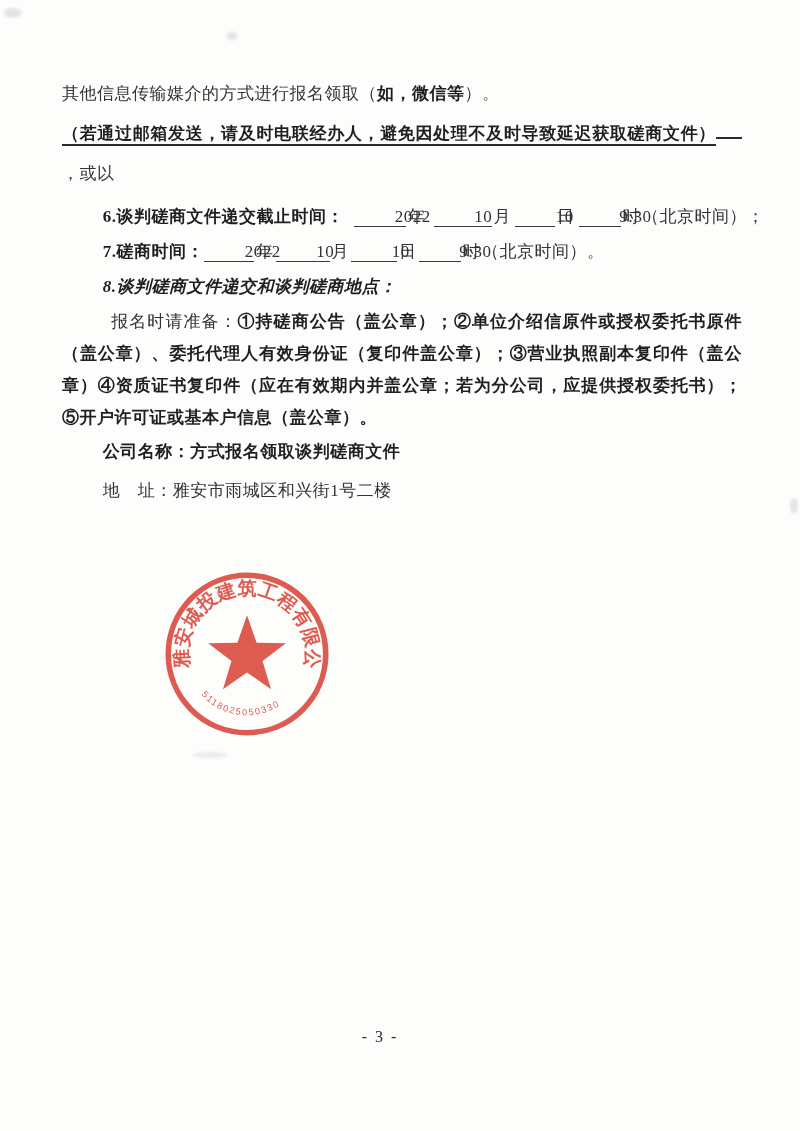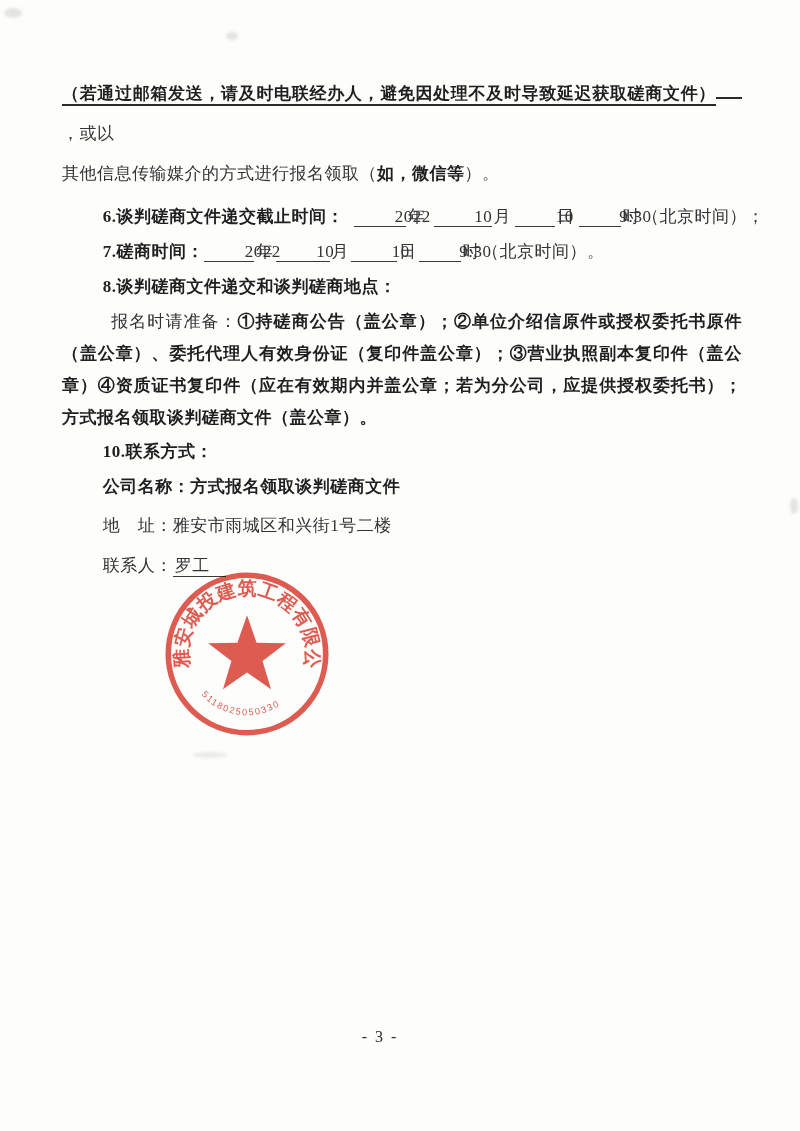--- a/index.html
+++ b/index.html
@@ -24,21 +24,21 @@
   .b{font-weight:bold;color:#1f1f1f;}
   .u-bold{border-bottom:2px solid #2a2a2a;padding-bottom:1px;}
   .u-tail{display:inline-block;width:26px;height:1em;border-bottom:2px solid #2a2a2a;vertical-align:baseline;}
   .u-thin{border-bottom:1.2px solid #3a3a3a;padding-bottom:1px;}
   .blank{display:inline-block;border-bottom:1.2px solid #3a3a3a;text-align:right;line-height:1.05;}
 
   .p-intro{line-height:40px;}
   .p-intro .line{display:block;}
   .p-item6{margin-top:5px;line-height:35px;text-indent:2.4em;white-space:nowrap;}
   .p-item7{line-height:35px;text-indent:2.4em;white-space:nowrap;}
-  .p-item8{line-height:35px;text-indent:2.4em;}
+  .p-item8{line-height:35px;text-indent:2.4em;font-style:italic;}
   .p-submit{line-height:31px;text-indent:2.4em;}
   .p-negotiation{margin-top:-8px;line-height:26px;text-indent:2.4em;}
   .p-item9{margin-top:8px;line-height:31px;text-indent:2.4em;}
   .p-registration{margin-top:2px;line-height:32px;text-indent:2.9em;}
   .p-item10{line-height:35px;text-indent:2.4em;}
   .p-company{line-height:35px;text-indent:2.4em;}
   .p-contact-line{margin-top:4px;line-height:36px;text-indent:2.4em;}
 
   .yr6{width:52px;margin-left:10px;}
   .mo6{width:58px;margin-left:6px;}
@@ -83,43 +83,41 @@
 <div class="page">
 
   <div class="smudge sm1"></div>
   <div class="smudge sm2"></div>
   <div class="smudge sm3"></div>
   <div class="smudge sm4"></div>
 
   <div class="content">
 
     <p class="p-intro">
+      <span class="line"><span>其他信息传输媒介的方式进行报名领取（</span><span class="b">如，微信等</span><span>）。</span></span>
       <span class="line"><span class="b u-bold">（若通过邮箱发送，请及时电联经办人，避免因处理不及时导致延迟获取磋商文件）</span><span class="u-tail"></span><span>，或以</span></span>
-      <span class="line"><span>其他信息传输媒介的方式进行报名领取（</span><span class="b">如，微信等</span><span>）。</span></span>
     </p>
 
     <p class="p-item6"><span class="b">6.谈判磋商文件递交截止时间：</span><span class="blank yr6">2022</span><span class="unit">年</span><span class="blank mo6">10</span><span class="unit">月</span><span class="blank dy6">10</span><span class="unit">日</span><span class="blank tm6">9:30</span><span class="unit">时</span><span>（北京时间）；</span></p>
 
     <p class="p-item7"><span class="b">7.磋商时间：</span><span class="blank yr7">2022</span><span class="unit">年</span><span class="blank mo7">10</span><span class="unit">月</span><span class="blank dy7">10</span><span class="unit">日</span><span class="blank tm7">9:30</span><span class="unit">时</span><span>（北京时间）。</span></p>
 
     <p class="p-item8 b">8.谈判磋商文件递交和谈判磋商地点：</p>
 
 
 
 
-    <p class="p-registration"><span>报名时请准备：</span><span class="b">①持磋商公告（盖公章）；②单位介绍信原件或授权委托书原件（盖公章）、委托代理人有效身份证（复印件盖公章）；③营业执照副本复印件（盖公章）④资质证书复印件（应在有效期内并盖公章；若为分公司，应提供授权委托书）；方式报名领取谈判磋商文件（盖公章）。</span></p>
+    <p class="p-registration"><span>报名时请准备：</span><span class="b">①持磋商公告（盖公章）；②单位介绍信原件或授权委托书原件（盖公章）、委托代理人有效身份证（复印件盖公章）；③营业执照副本复印件（盖公章）④资质证书复印件（应在有效期内并盖公章；若为分公司，应提供授权委托书）；⑤开户许可证或基本户信息（盖公章）。</span></p>
 
-    <p class="p-item10 b">10.联系方式：</p>
 
     <p class="p-company b">公司名称：方式报名领取谈判磋商文件</p>
 
     <p class="p-contact-line"><span>地　址：</span><span>雅安市雨城区和兴街1号二楼</span></p>
 
 
-    <p class="p-contact-line"><span>联系人：</span><span class="u-thin contact-u">罗工</span></p>
 
   </div>
 
   <svg class="seal" viewBox="0 0 180 180" aria-hidden="true">
     <defs>
       <path id="sealArcTop" d="M 34 105 A 58 58 0 1 1 146 105" fill="none"></path>
       <path id="sealArcBottom" d="M 40.9 124.4 A 60 60 0 0 0 139.1 124.4" fill="none"></path>
     </defs>
     <circle cx="90" cy="90" r="77" fill="none" stroke="currentColor" stroke-width="5.5"></circle>
     <polygon fill="currentColor" points="90,52 99.4,79.1 128,79.6 105.2,96.9 113.5,124.4 90,108 66.5,124.4 74.8,96.9 52,79.6 80.6,79.1"></polygon>

